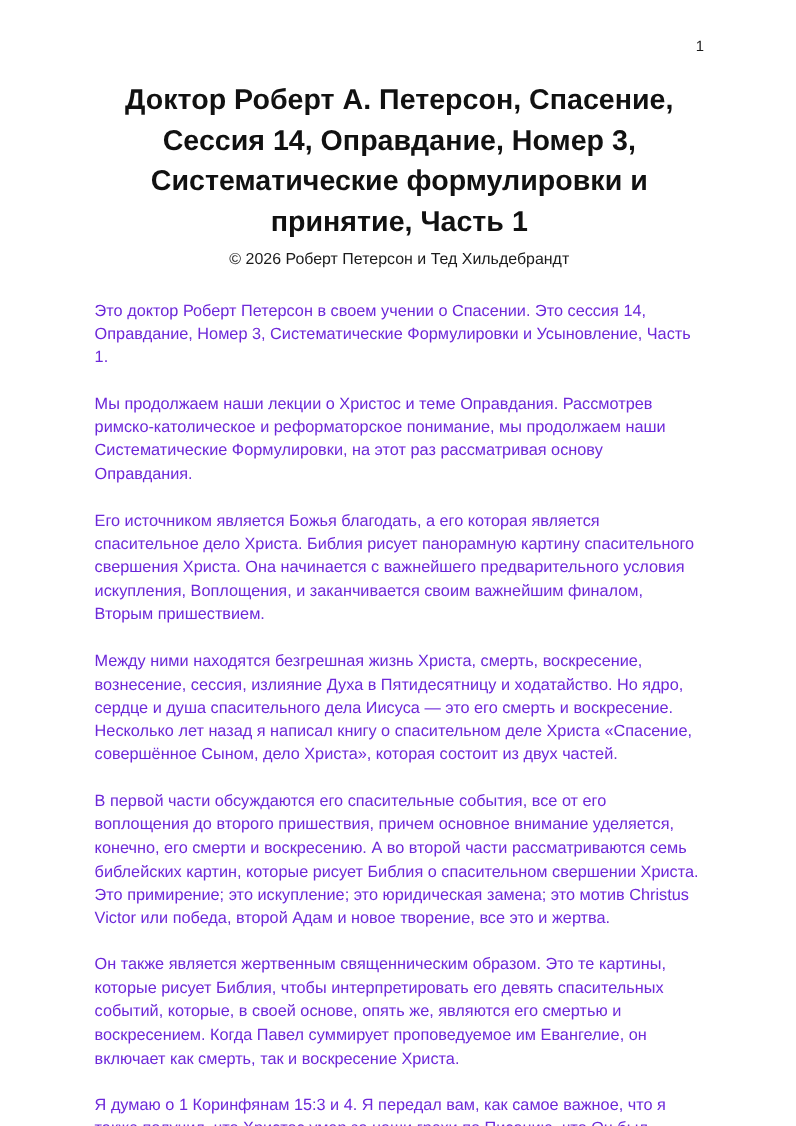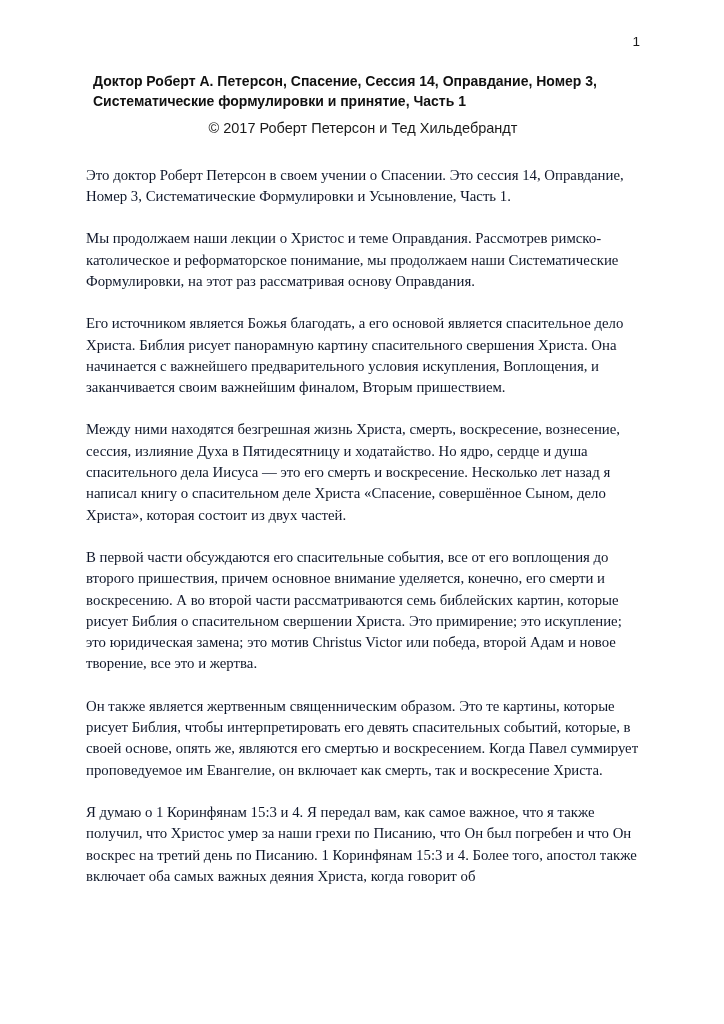--- a/index.html
+++ b/index.html
@@ -23,60 +23,60 @@
     overflow: hidden;
   }
   .page-number {
     text-align: right;
     font-size: 13.5px;
     line-height: 1.2;
     margin: 0 0 22px 0;
     color: #1a1a1a;
   }
   .doc-title {
+    text-align: center;
     font-weight: 700;
-    font-size: 14px;
+    font-size: 26px;
     line-height: 1.42;
     margin: 0 auto 7px auto;
     max-width: 540px;
     color: #111111;
   }
   .copyright {
     text-align: center;
     font-size: 14.5px;
     line-height: 1.3;
     margin: 0 0 27px 0;
     color: #1a1a1a;
   }
   .doc-body p {
     font-size: 14.8px;
     line-height: 1.44;
     margin: 0 0 21px 0;
     text-align: left;
-    color: #0f172a;
-    font-family: Liberation Serif, serif;
+    color: #6d28d9;
   }
   .doc-body p:last-child {
     margin-bottom: 0;
   }
 </style>
 </head>
 <body>
 
 <div class="page">
 
   <div class="page-number">1</div>
 
   <h1 class="doc-title">Доктор Роберт А. Петерсон, Спасение, Сессия 14, Оправдание, Номер 3, Систематические формулировки и принятие, Часть 1</h1>
 
-  <div class="copyright">© 2017 Роберт Петерсон и Тед Хильдебрандт</div>
+  <div class="copyright">© 2026 Роберт Петерсон и Тед Хильдебрандт</div>
 
   <div class="doc-body">
     <p>Это доктор Роберт Петерсон в своем учении о Спасении. Это сессия 14, Оправдание, Номер 3, Систематические Формулировки и Усыновление, Часть 1.</p>
     <p>Мы продолжаем наши лекции о Христос и теме Оправдания. Рассмотрев римско-католическое и реформаторское понимание, мы продолжаем наши Систематические Формулировки, на этот раз рассматривая основу Оправдания.</p>
-    <p>Его источником является Божья благодать, а его основой является спасительное дело Христа. Библия рисует панорамную картину спасительного свершения Христа. Она начинается с важнейшего предварительного условия искупления, Воплощения, и заканчивается своим важнейшим финалом, Вторым пришествием.</p>
+    <p>Его источником является Божья благодать, а его которая является спасительное дело Христа. Библия рисует панорамную картину спасительного свершения Христа. Она начинается с важнейшего предварительного условия искупления, Воплощения, и заканчивается своим важнейшим финалом, Вторым пришествием.</p>
     <p>Между ними находятся безгрешная жизнь Христа, смерть, воскресение, вознесение, сессия, излияние Духа в Пятидесятницу и ходатайство. Но ядро, сердце и душа спасительного дела Иисуса — это его смерть и воскресение. Несколько лет назад я написал книгу о спасительном деле Христа «Спасение, совершённое Сыном, дело Христа», которая состоит из двух частей.</p>
     <p>В первой части обсуждаются его спасительные события, все от его воплощения до второго пришествия, причем основное внимание уделяется, конечно, его смерти и воскресению. А во второй части рассматриваются семь библейских картин, которые рисует Библия о спасительном свершении Христа. Это примирение; это искупление; это юридическая замена; это мотив Christus Victor или победа, второй Адам и новое творение, все это и жертва.</p>
     <p>Он также является жертвенным священническим образом. Это те картины, которые рисует Библия, чтобы интерпретировать его девять спасительных событий, которые, в своей основе, опять же, являются его смертью и воскресением. Когда Павел суммирует проповедуемое им Евангелие, он включает как смерть, так и воскресение Христа.</p>
     <p>Я думаю о 1 Коринфянам 15:3 и 4. Я передал вам, как самое важное, что я также получил, что Христос умер за наши грехи по Писанию, что Он был погребен и что Он воскрес на третий день по Писанию. 1 Коринфянам 15:3 и 4. Более того, апостол также включает оба самых важных деяния Христа, когда говорит об</p>
   </div>
 
 </div>
 
 </body></html>

